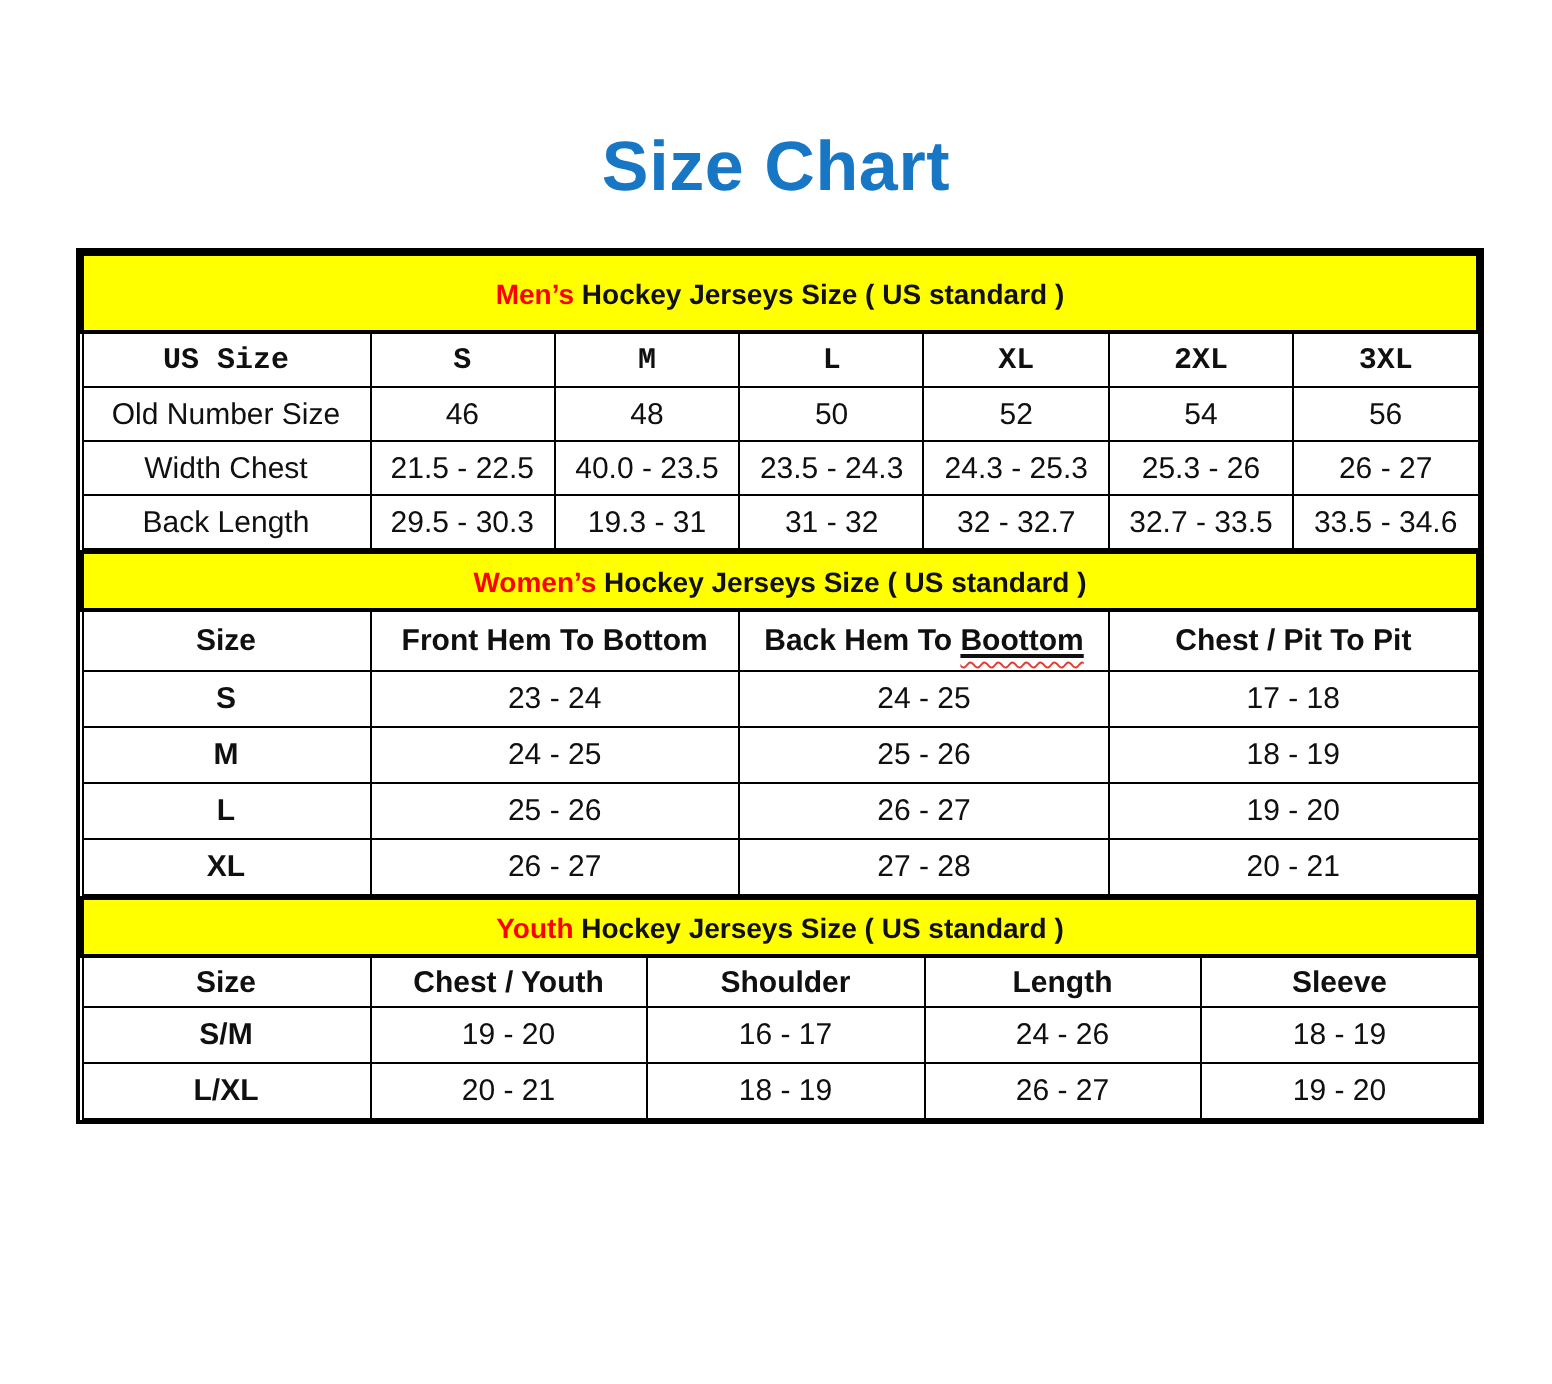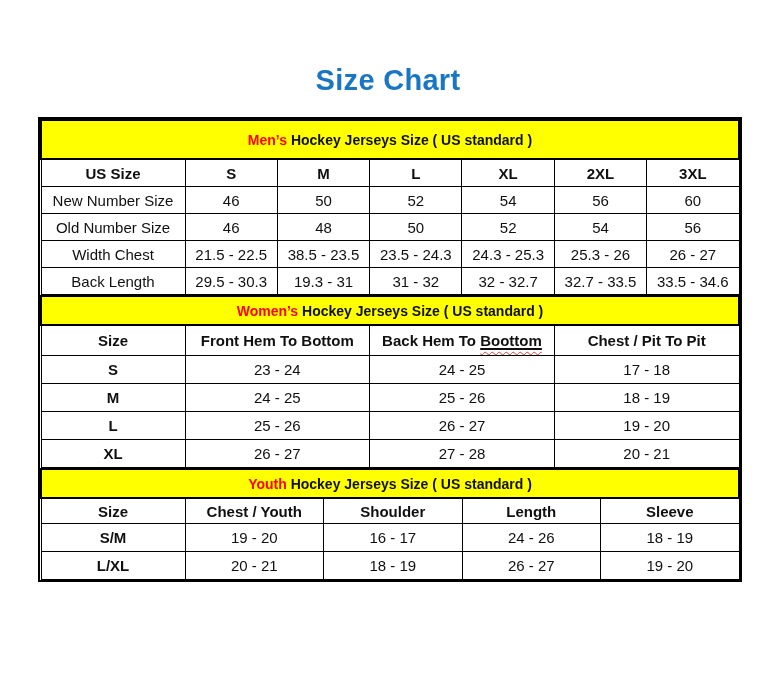--- a/index.html
+++ b/index.html
@@ -9,21 +9,21 @@
     height: 692px;
     background: #ffffff;
     overflow: hidden;
     font-family: "Liberation Sans", "DejaVu Sans", sans-serif;
     color: #101010;
   }
   .title {
     margin: 0;
     padding-top: 64px;
     text-align: center;
-    font-size: 29px;
+    font-size: 35px;
     font-weight: bold;
     letter-spacing: 0.3px;
     color: var(--title-blue, #1777C4);
   }
   .chart {
     width: 700px;
     margin: 20px 38px 0 38px;
     border: 2px solid var(--border-black, #000);
     box-sizing: content-box;
   }
@@ -45,21 +45,21 @@
   th { font-weight: bold; }
   td.band {
     background: var(--band-yellow, #FFFF00);
     font-weight: bold;
     font-size: 14px;
     border-width: 2px;
     height: 31px;
   }
   .mens td.band { height: 37px; }
   .accent { color: var(--accent-red, #FF0000); }
-  .mens th { height: 26px; }
+  .mens th { height: 26px; font-family: Liberation Mono, monospace; }
   .mens td { height: 26px; }
   .womens th { height: 29px; }
   .womens td { height: 27px; }
   .youth th { height: 24px; }
   .youth td { height: 27px; }
   .mens td.lbl { font-weight: normal; }
   .womens td.lbl, .youth td.lbl { font-weight: bold; }
   .u-black {
     text-decoration: underline;
     text-decoration-thickness: 1.5px;
@@ -99,41 +99,32 @@
         <tr>
           <th>US Size</th>
           <th>S</th>
           <th>M</th>
           <th>L</th>
           <th>XL</th>
           <th>2XL</th>
           <th>3XL</th>
         </tr>
         <tr>
-          <td class="lbl">New Number Size</td>
-          <td>46</td>
-          <td>50</td>
-          <td>52</td>
-          <td>54</td>
-          <td>56</td>
-          <td>60</td>
-        </tr>
-        <tr>
           <td class="lbl">Old Number Size</td>
           <td>46</td>
           <td>48</td>
           <td>50</td>
           <td>52</td>
           <td>54</td>
           <td>56</td>
         </tr>
         <tr>
           <td class="lbl">Width Chest</td>
           <td>21.5 - 22.5</td>
-          <td>38.5 - 23.5</td>
+          <td>40.0 - 23.5</td>
           <td>23.5 - 24.3</td>
           <td>24.3 - 25.3</td>
           <td>25.3 - 26</td>
           <td>26 - 27</td>
         </tr>
         <tr>
           <td class="lbl">Back Length</td>
           <td>29.5 - 30.3</td>
           <td>19.3 - 31</td>
           <td>31 - 32</td>

